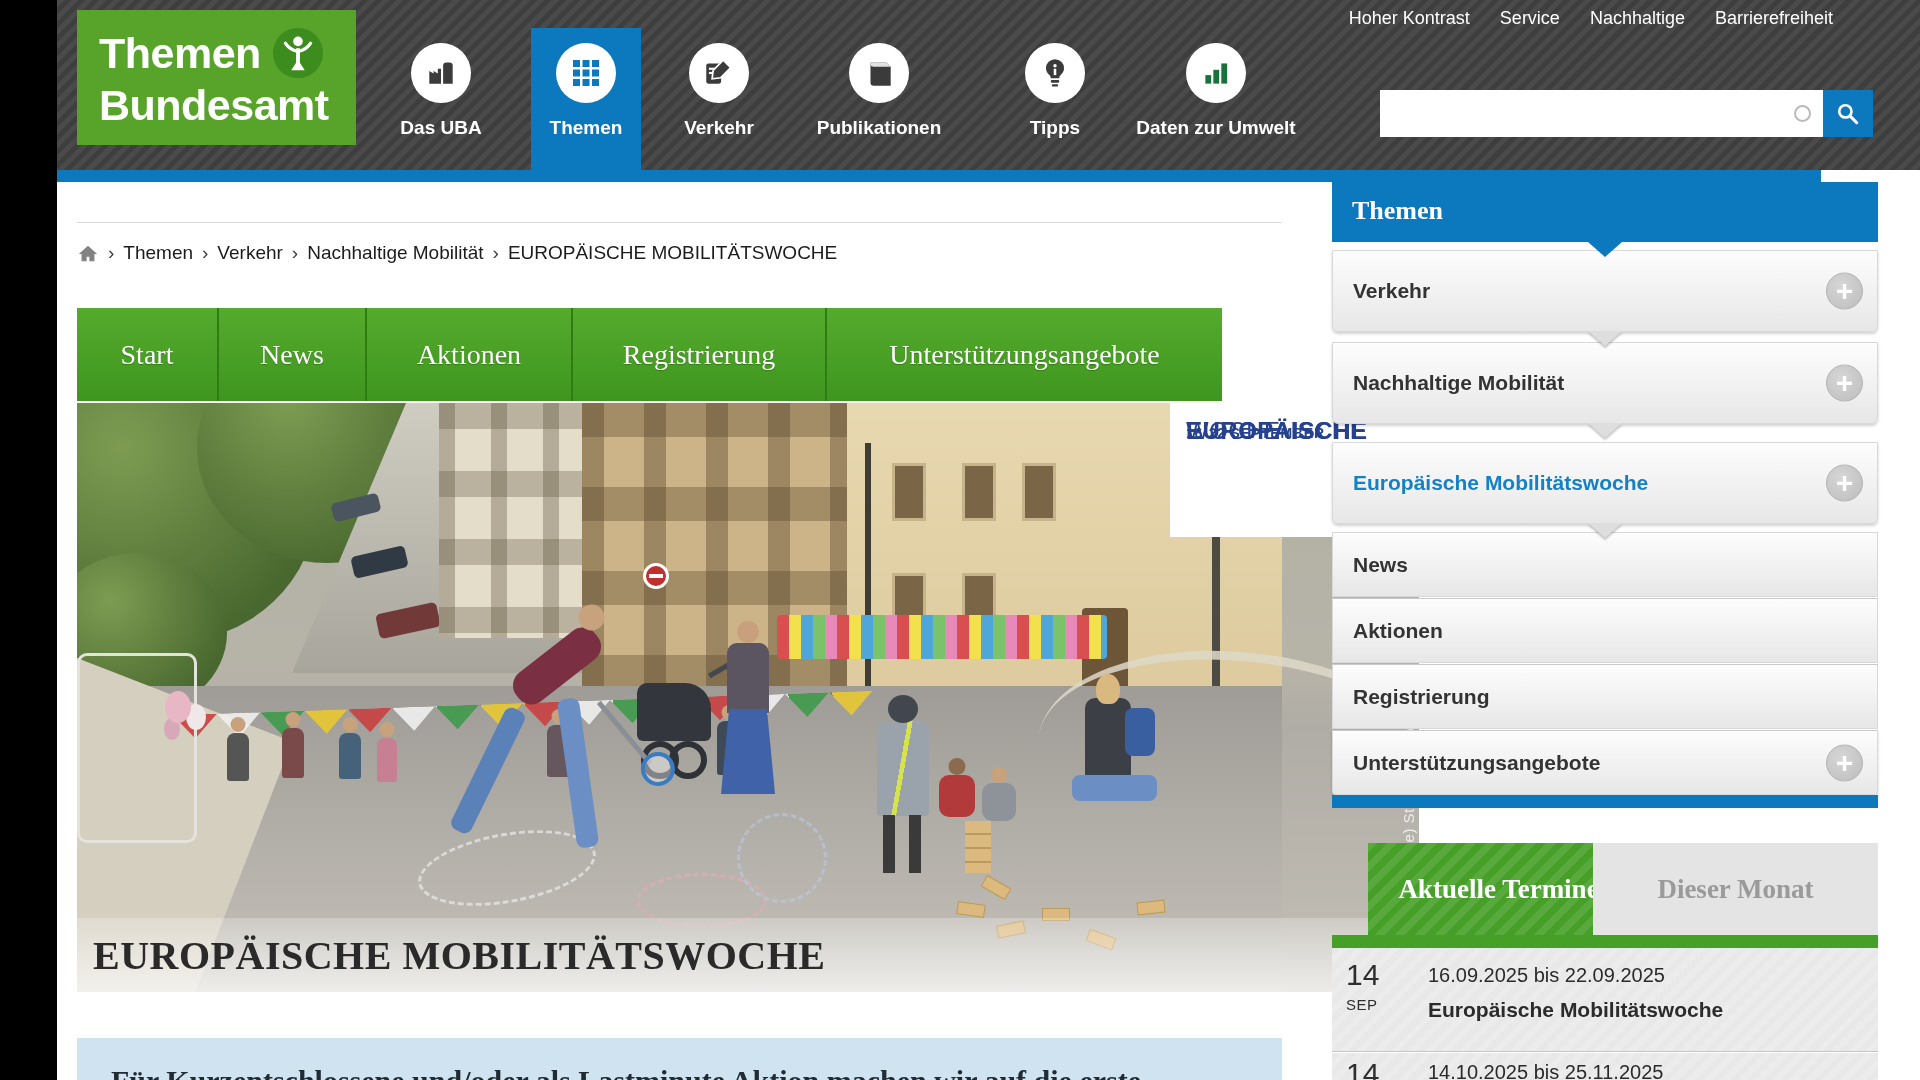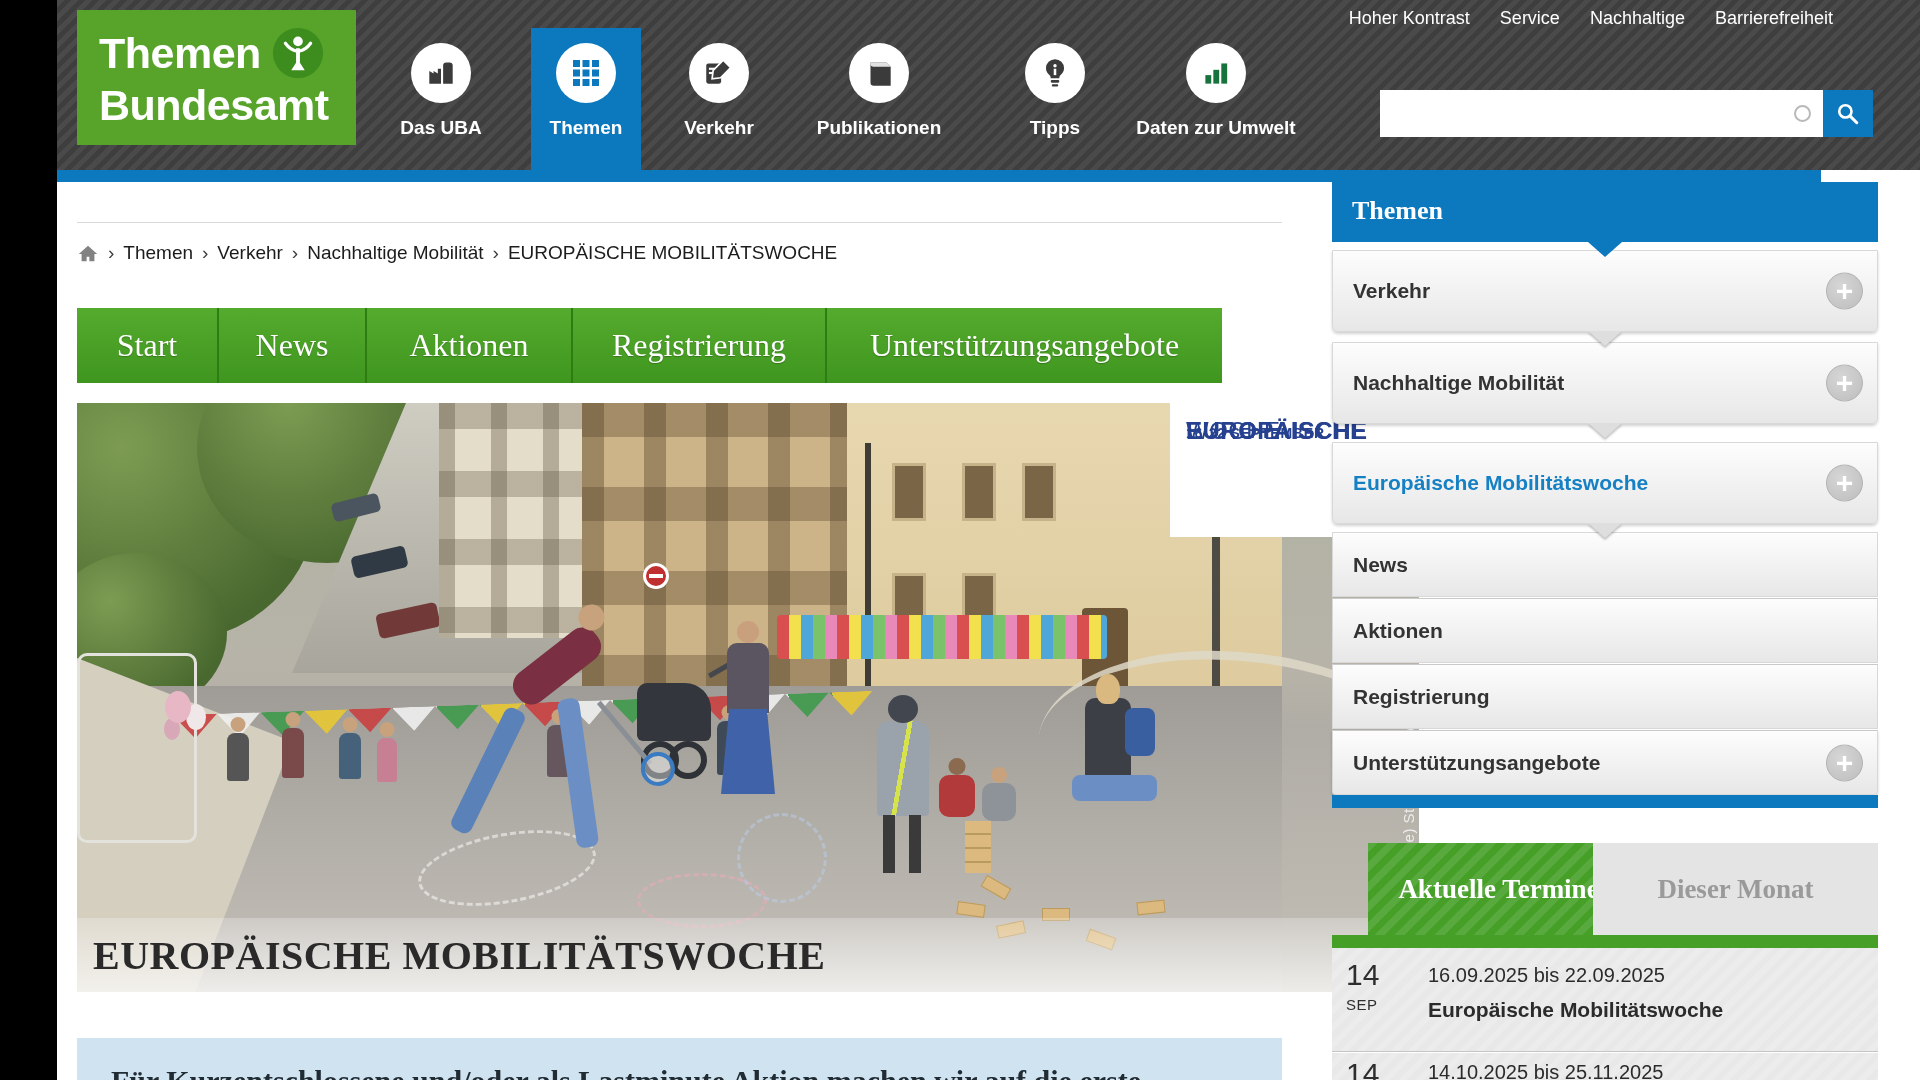--- a/index.html
+++ b/index.html
@@ -44,22 +44,22 @@
 
   
   .rule { position:absolute; left:20px; top:222px; width:1205px; height:1px; background:#d9d9d9; }
   .breadcrumb { position:absolute; left:20px; top:242px; display:flex; align-items:center; gap:9px;
                 font-size:19px; color:#1c1c1c; }
   .breadcrumb .sep { color:#3c3c3c; }
   .breadcrumb a { color:#1c1c1c; text-decoration:none; cursor:pointer; }
 
   
   .tabs { position:absolute; left:20px; top:308px; height:75px; display:flex; }
-  .tab { height:75px; display:flex; align-items:center; justify-content:center; cursor:pointer;
-         background:linear-gradient(180deg,#55ab2d,#3f961f); color:#fff; font-size:32px;
+  .tab { height:93px; display:flex; align-items:center; justify-content:center; cursor:pointer;
+         background:linear-gradient(180deg,#55ab2d,#3f961f); color:#fff; font-size:28px;
          font-family:"Liberation Serif", serif; text-shadow:0 1px 1px rgba(0,0,0,.25);
          border-left:2px solid #2d7d12; }
   .tab:first-child { border-left:none; }
   .t0{width:140px} .t1{width:148px} .t2{width:206px} .t3{width:254px} .t4{width:397px}
 
   
   .hero { position:absolute; left:20px; top:403px; width:1342px; height:589px; overflow:hidden;
           background:linear-gradient(180deg,#aeb2a2 0%,#b7b3a8 45%,#b0ada6 55%,#c3bfb6 100%); }
   .hero * { position:absolute; }
   .hs-tree { border-radius:50%; background:radial-gradient(circle at 35% 30%,#7d9c52,#49682f 75%); }

